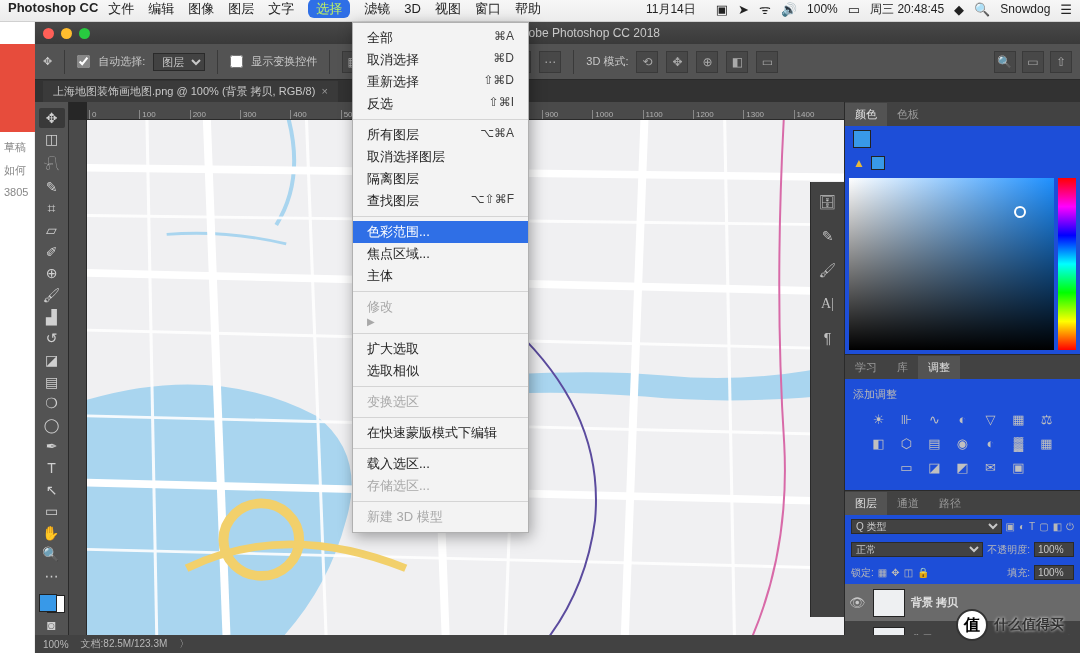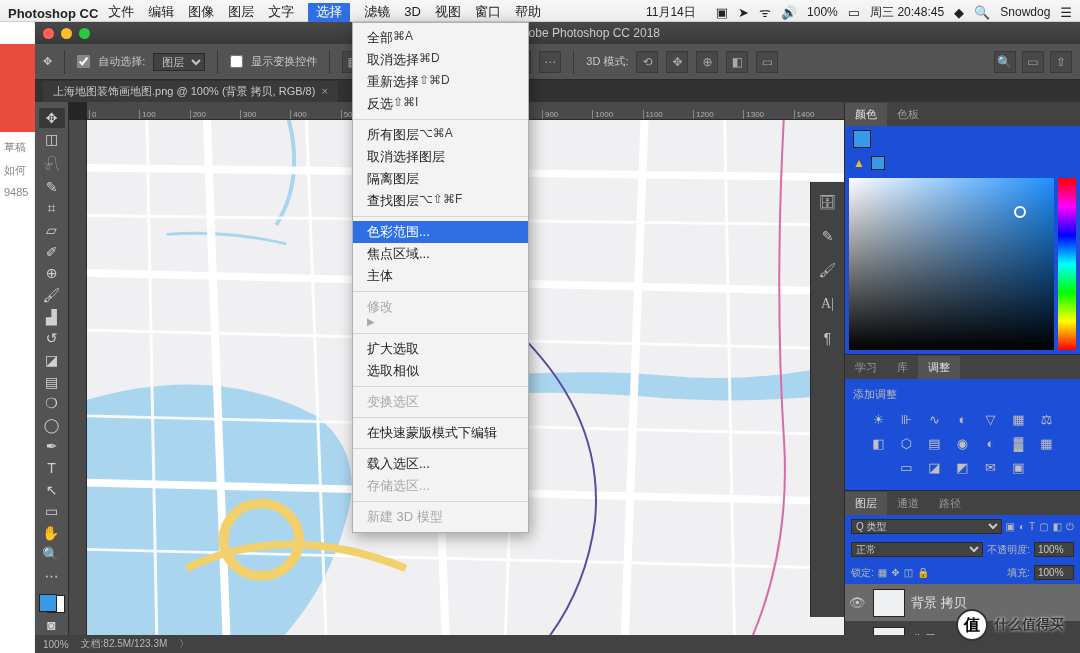--- a/index.html
+++ b/index.html
@@ -1,20 +1,20 @@
 <!DOCTYPE html>
 <html><head>
 <meta charset="utf-8">
 <style>
 * { margin: 0; padding: 0; box-sizing: border-box; font-family: -apple-system, "Helvetica Neue", Arial, sans-serif; }
 body { width: 1080px; height: 653px; background: #fff; overflow: hidden; position: relative; font-size: 12px; }
-.mac-menubar { height: 22px; background: linear-gradient(#f7f7f7,#ececec); display: flex; align-items: flex-end; padding: 0 8px; font-size: 13px; color: #222; border-bottom: 1px solid #d0d0d0; }
+.mac-menubar { height: 22px; background: linear-gradient(#f7f7f7,#ececec); display: flex; align-items: flex-start; padding: 0 8px; font-size: 13px; color: #222; border-bottom: 1px solid #d0d0d0; }
 .mac-menubar .app { font-weight: 600; margin-right: 10px; }
 .mac-menubar .mi { margin-right: 14px; cursor: default; }
-.mac-menubar .mi.sel { background: #2f6fe6; color: #ffffff; padding: 2px 8px; border-radius: 1px; font-family: Liberation Mono, monospace; }
+.mac-menubar .mi.sel { background: #2f6fe6; color: #bef264; padding: 2px 8px; border-radius: 6px; }
 .mac-menubar .right { margin-left: auto; display: flex; align-items: center; gap: 10px; font-size: 12px; }
 .mac-menubar .right .ic { font-size: 13px; }
 .browser-left { position: absolute; left: 0; top: 22px; width: 35px; bottom: 0; background: #fff; border-right: 1px solid #eee; }
 .browser-left .redbox { width: 35px; height: 88px; background: #e74c3c; margin-top: 22px; }
 .browser-left .txt { font-size: 11px; color: #888; margin: 8px 4px; }
 .ps-window { position: absolute; left: 35px; top: 22px; right: 0; bottom: 0; background: #323232; }
 .ps-titlebar { height: 22px; background: linear-gradient(#484848,#3a3a3a); display: flex; align-items: center; padding: 0 8px; color: #c8c8c8; font-size: 12px; }
 .traffic { display: flex; gap: 7px; margin-right: 12px; }
 .traffic span { width: 11px; height: 11px; border-radius: 50%; display: inline-block; }
 .tl-r { background: #ff5f57; } .tl-y { background: #ffbd2e; } .tl-g { background: #28c940; }
@@ -56,25 +56,25 @@
 .adjust-body .lbl { color: #b8b8b8; font-size: 11px; margin-bottom: 8px; }
 .adjust-row { display: flex; gap: 8px; margin-bottom: 6px; justify-content: center; }
 .adjust-row .ai { width: 20px; height: 18px; color: #c0c0c0; font-size: 13px; display: flex; align-items: center; justify-content: center; }
 .layers-controls { padding: 4px 6px; display: flex; align-items: center; gap: 4px; font-size: 10px; color: #b8b8b8; }
 .layers-controls select { background: #424242; color: #c8c8c8; border: 1px solid #2a2a2a; font-size: 10px; flex: 1; }
 .layers-controls .num { width: 40px; background: #424242; border: 1px solid #2a2a2a; color: #c8c8c8; padding: 1px 3px; }
 .layer-row { display: flex; align-items: center; height: 38px; border-bottom: 1px solid #424242; padding: 0 4px; }
 .layer-row.sel { background: #6a6a6a; }
 .layer-row .eye { width: 18px; font-size: 13px; color: #c8c8c8; }
 .layer-row .thumb { width: 32px; height: 28px; background: #eef0f2; border: 1px solid #222; margin: 0 6px; }
-.layer-row .name { font-size: 13px; color: #e0e0e0; }
+.layer-row .name { font-size: 11px; color: #e0e0e0; font-weight: bold; }
 .layer-row .lock { margin-left: auto; font-size: 11px; color: #c8c8c8; }
 .status { position: absolute; bottom: 0; left: 0; right: 0; height: 18px; background: #424242; color: #b8b8b8; font-size: 10px; display: flex; align-items: center; padding: 0 8px; gap: 12px; }
 .dropdown { position: absolute; top: 22px; left: 352px; width: 177px; background: #f3f3f3; border: 1px solid #b0b0b0; box-shadow: 2px 4px 14px rgba(0,0,0,.35); font-size: 13px; padding: 4px 0; z-index: 100; }
-.dropdown .di { display: flex; justify-content: flex-start; padding: 2px 14px; color: #222; cursor: default; }
+.dropdown .di { display: flex; justify-content: space-between; padding: 2px 14px; color: #222; cursor: default; }
 .dropdown .di.disabled { color: #a8a8a8; flex-direction: column; }
 .dropdown .di.hl { background: #2f6fe6; color: #fff; }
 .dropdown .di .sc { font-size: 12px; color: inherit; opacity: .85; }
 .dropdown hr { border: none; border-top: 1px solid #d4d4d4; margin: 4px 0; }
 .dropdown .di .arrow { font-size: 10px; }
 .watermark { position: absolute; right: 16px; bottom: 12px; display: flex; align-items: center; gap: 6px; z-index: 200; }
 .watermark .circ { width: 32px; height: 32px; border-radius: 50%; background: #fff; border: 2px solid #333; display: flex; align-items: center; justify-content: center; font-weight: bold; font-size: 16px; }
 .watermark .wt { font-size: 14px; font-weight: bold; color: #333; text-shadow: 0 0 3px #fff; }
 </style>
 </head>
@@ -97,21 +97,21 @@
     <span class="ic">🔍</span>
     <span>Snowdog</span>
     <span class="ic">☰</span>
   </div>
 </div>
 
 <div class="browser-left">
   <div class="redbox"></div>
   <div class="txt">草稿</div>
   <div class="txt">如何</div>
-  <div class="txt">9485</div>
+  <div class="txt">3805</div>
 </div>
 
 <div class="ps-window">
   <div class="ps-titlebar">
     <div class="traffic">
       <span class="tl-r"></span>
       <span class="tl-y"></span>
       <span class="tl-g"></span>
     </div>
     <span class="title">Adobe Photoshop CC 2018</span>

